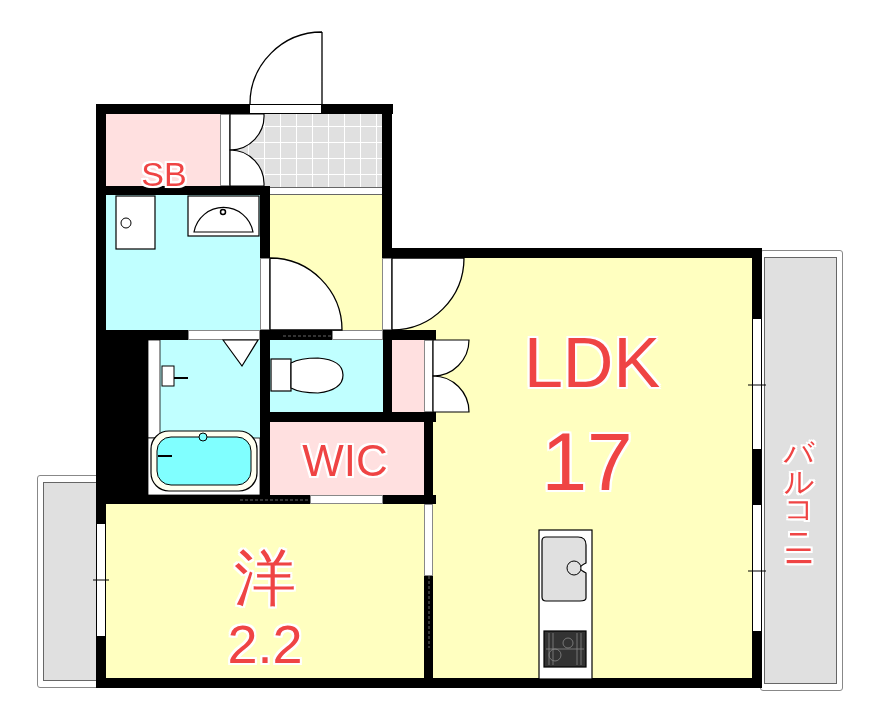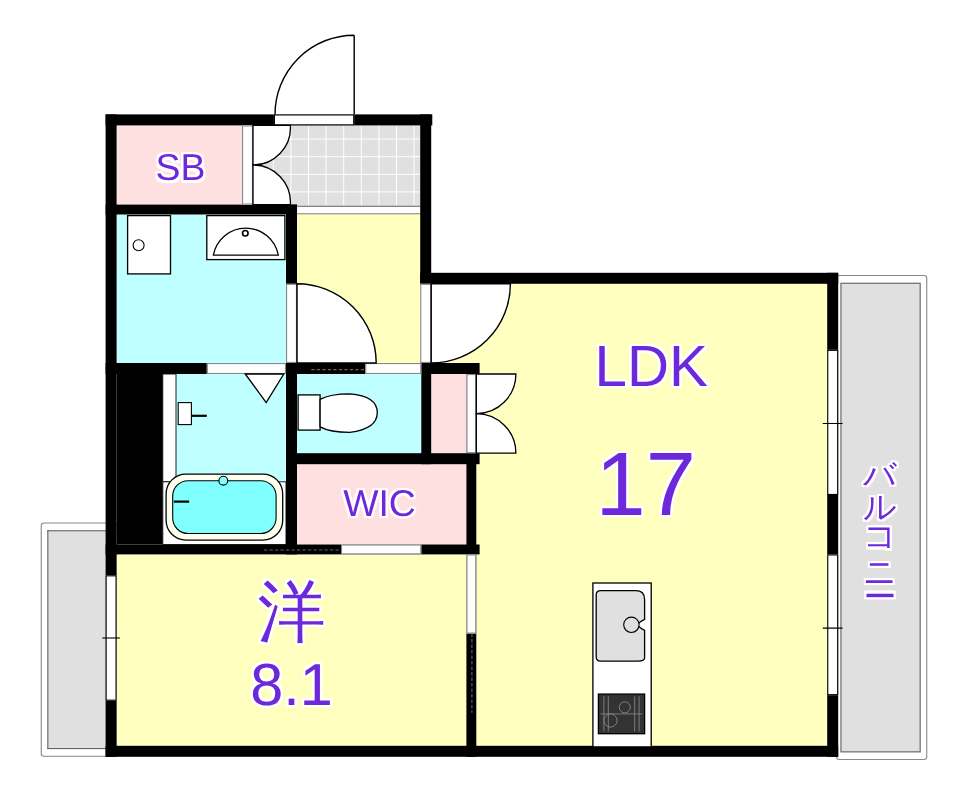--- a/index.html
+++ b/index.html
@@ -1,20 +1,20 @@
 <!DOCTYPE html>
 <html><head>
   <meta charset="utf-8">
   <style>
     html, body { margin:0; padding:0; background:#ffffff; }
     body { width:879px; height:716px; position:relative; overflow:hidden; font-family:"Liberation Sans", sans-serif; }
     .abs { position:absolute; }
     .wall { position:absolute; background:#000; }
-    .room-label { position:absolute; color:#6d28d9; text-align:center; line-height:1;
-      text-shadow: 0 0 3px #fff, 0 0 3px #fff, 2px 0 0 #fff, -2px 0 0 #fff, 0 2px 0 #fff, 0 -2px 0 #fff, 2px 2px 0 #fff, -2px -2px 0 #fff, 2px -2px 0 #fff, -2px 2px 0 #fff; }
+    .room-label { position:absolute; color:#ef4444; text-align:center; line-height:1;
+      text-shadow: 0 0 3px #fff, 0 0 3px #fff, 2px 0 0 #fff, -2px 0 0 #fff, 0 2px 0 #fff, 0 -2px 0 #fff, 2px 2px 0 #fff, -2px -2px 0 #fff, 2px -2px 0 #fff, -2px 2px 0 #fff; margin-top: 21px; }
     .win { position:absolute; background:#fff; border:1px solid #000; box-sizing:border-box; }
     svg { position:absolute; left:0; top:0; }
   </style>
 </head>
 <body>
 
 <div class="abs" style="left:760px;top:250px;width:83px;height:441px;border:1px solid #888;border-radius:3px;background:#fff;box-sizing:border-box;">
   <div style="position:absolute;left:3px;top:6px;right:5px;bottom:6px;background:#e0e0e0;border:1px solid #666;"></div>
 </div>
 <div class="abs" style="left:37px;top:475px;width:70px;height:213px;border:1px solid #888;border-radius:3px;background:#fff;box-sizing:border-box;">
@@ -117,18 +117,18 @@
       <circle cx="555" cy="655" r="6"></circle>
     <line x1="546" y1="649" x2="584" y2="649"></line>
   </g>
 
   <line x1="748" y1="385" x2="766" y2="385" stroke="#000" stroke-width="1"></line>
   <line x1="748" y1="571" x2="766" y2="571" stroke="#000" stroke-width="1"></line>
   <line x1="93" y1="580" x2="109" y2="580" stroke="#000" stroke-width="1"></line>
 </svg>
 
 <div class="room-label" style="left:124px;top:136px;width:80px;font-size:34px;">SB</div>
-<div class="room-label" style="left:300px;top:441px;width:90px;font-size:34px;">WIC</div>
-<div class="room-label" style="left:492px;top:307px;width:200px;font-size:53px;">LDK</div>
+<div class="room-label" style="left:300px;top:418px;width:90px;font-size:44px;">WIC</div>
+<div class="room-label" style="left:492px;top:307px;width:200px;font-size:70px;">LDK</div>
 <div class="room-label" style="left:522px;top:400px;width:130px;font-size:82px;">17</div>
 <div class="room-label" style="left:220px;top:526px;width:90px;font-size:62px;">洋</div>
-<div class="room-label" style="left:205px;top:596px;width:120px;font-size:54px;">8.1</div>
+<div class="room-label" style="left:205px;top:596px;width:120px;font-size:54px;">2.2</div>
 <div class="room-label" style="left:780px;top:398px;width:34px;font-size:30px;writing-mode:vertical-rl;text-orientation:upright;letter-spacing:-2px;">バルコニー</div>
 
 </body></html>

